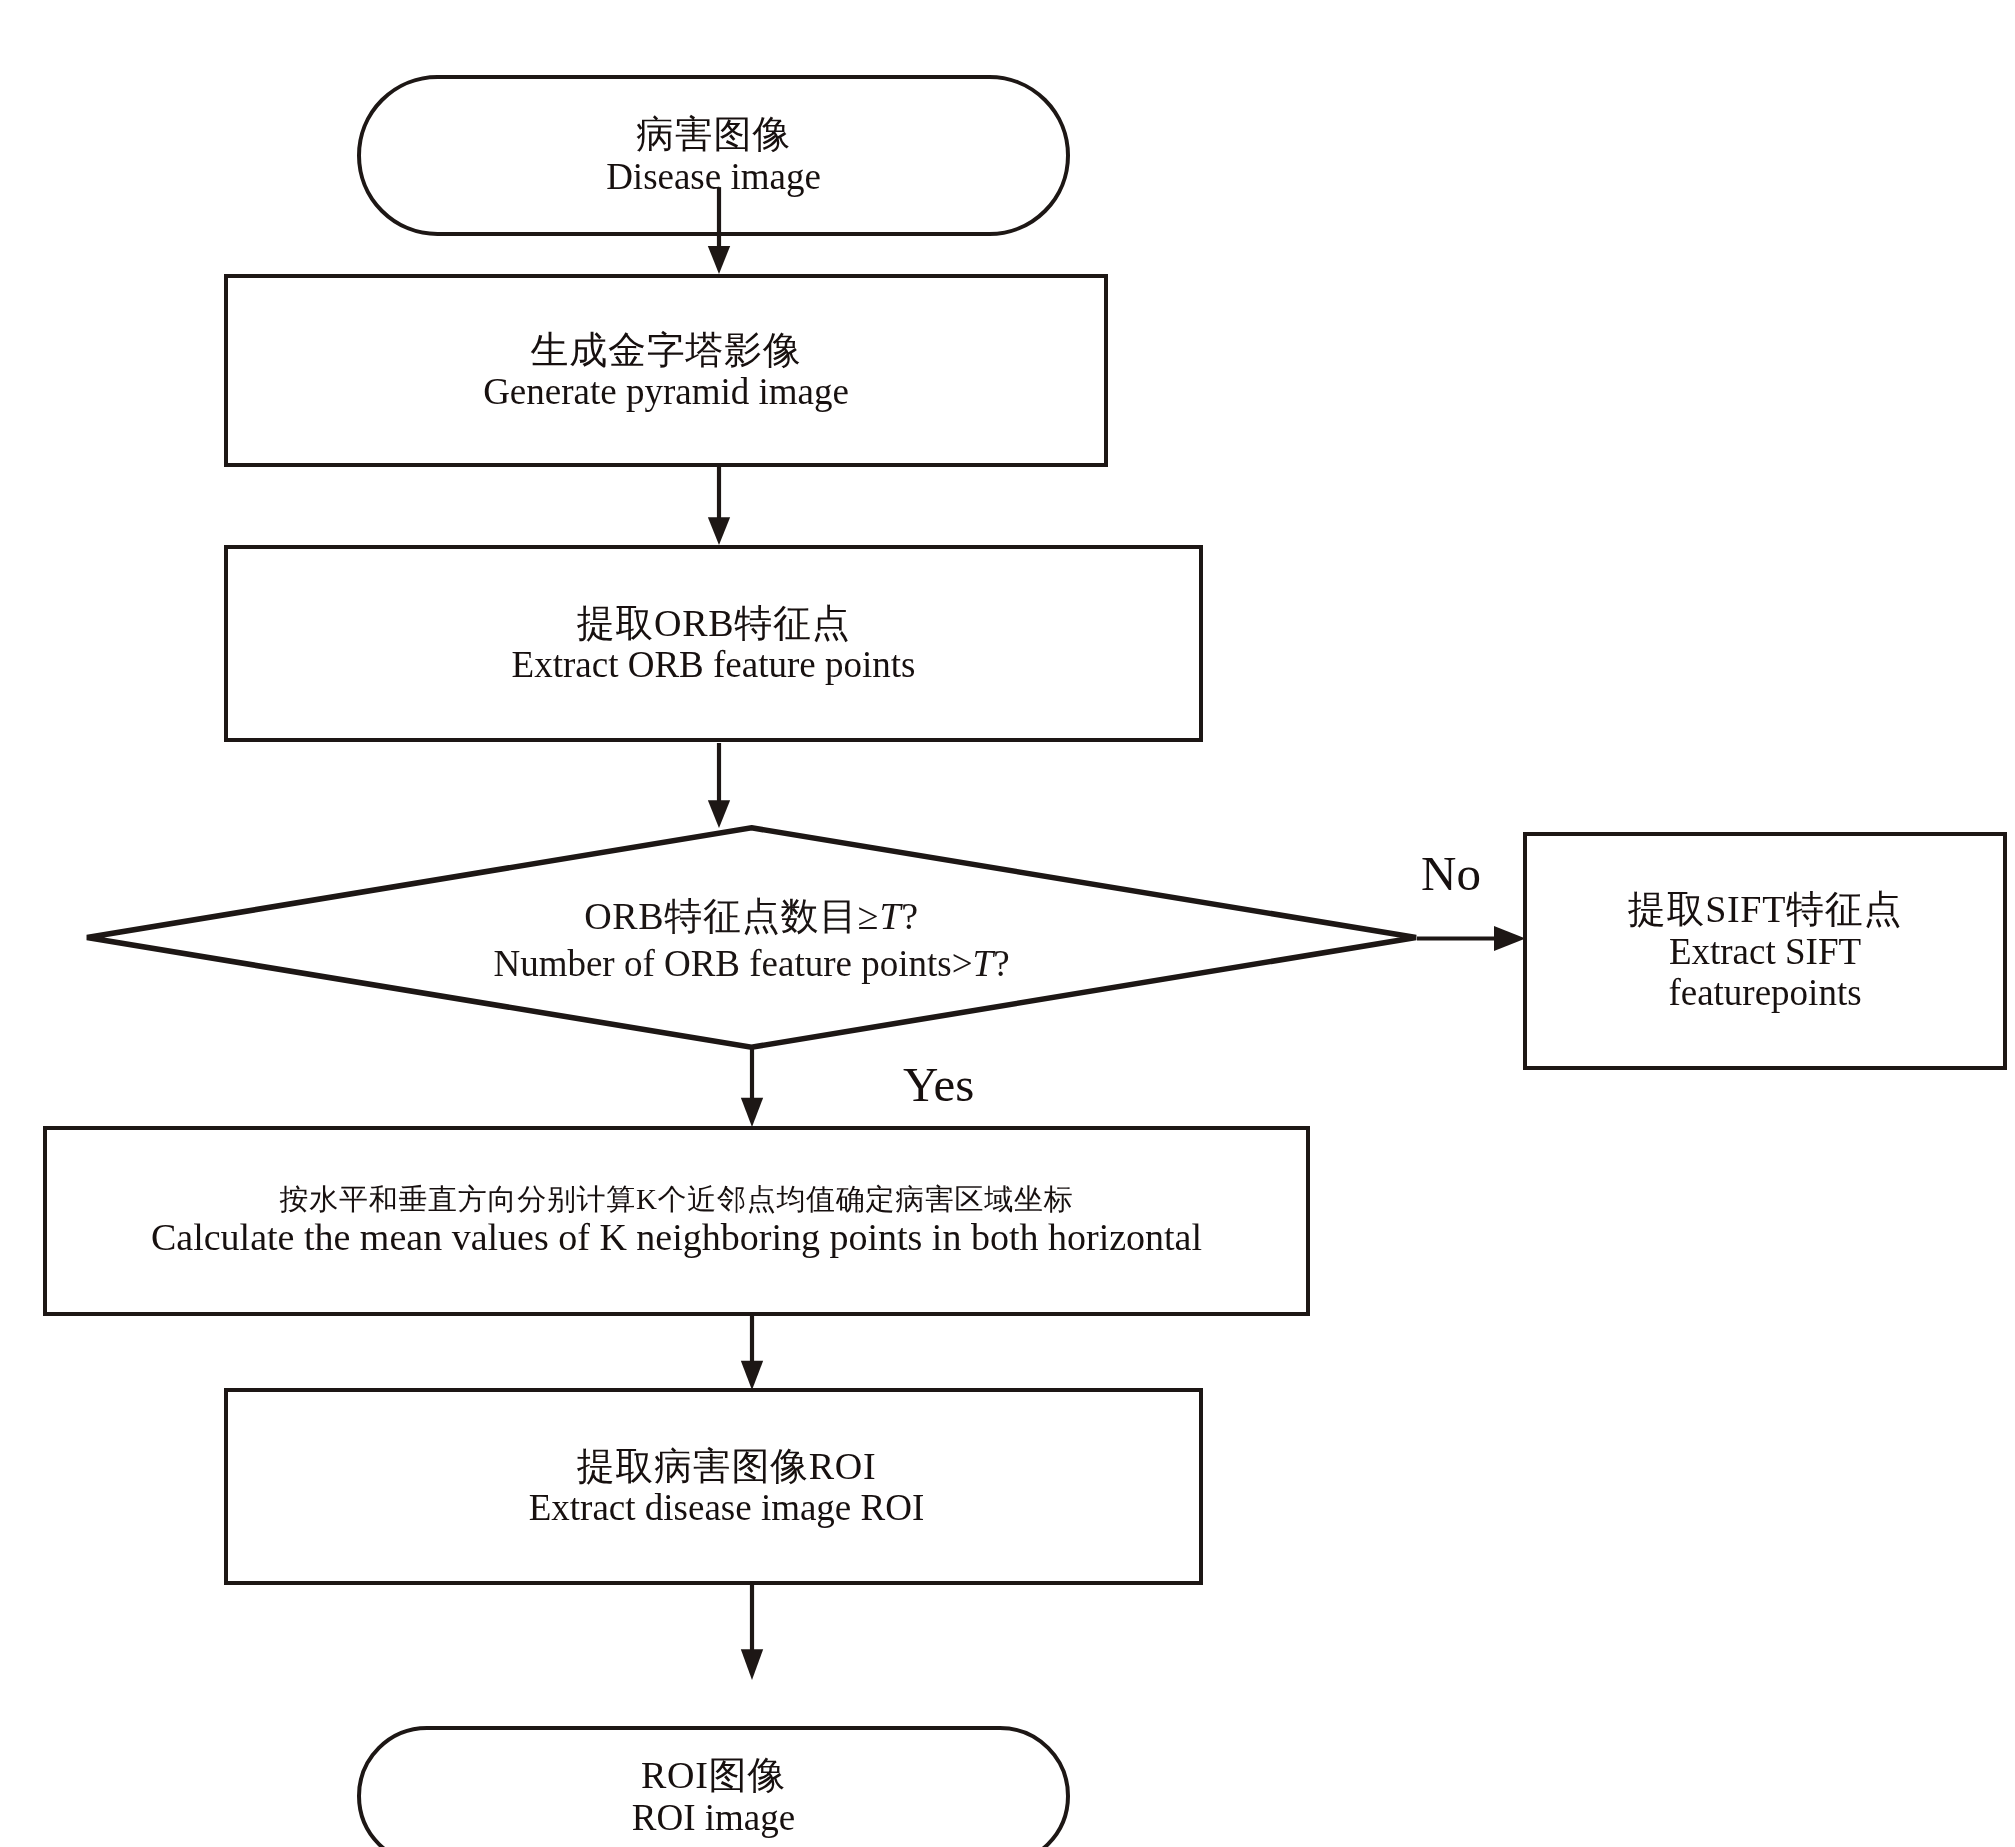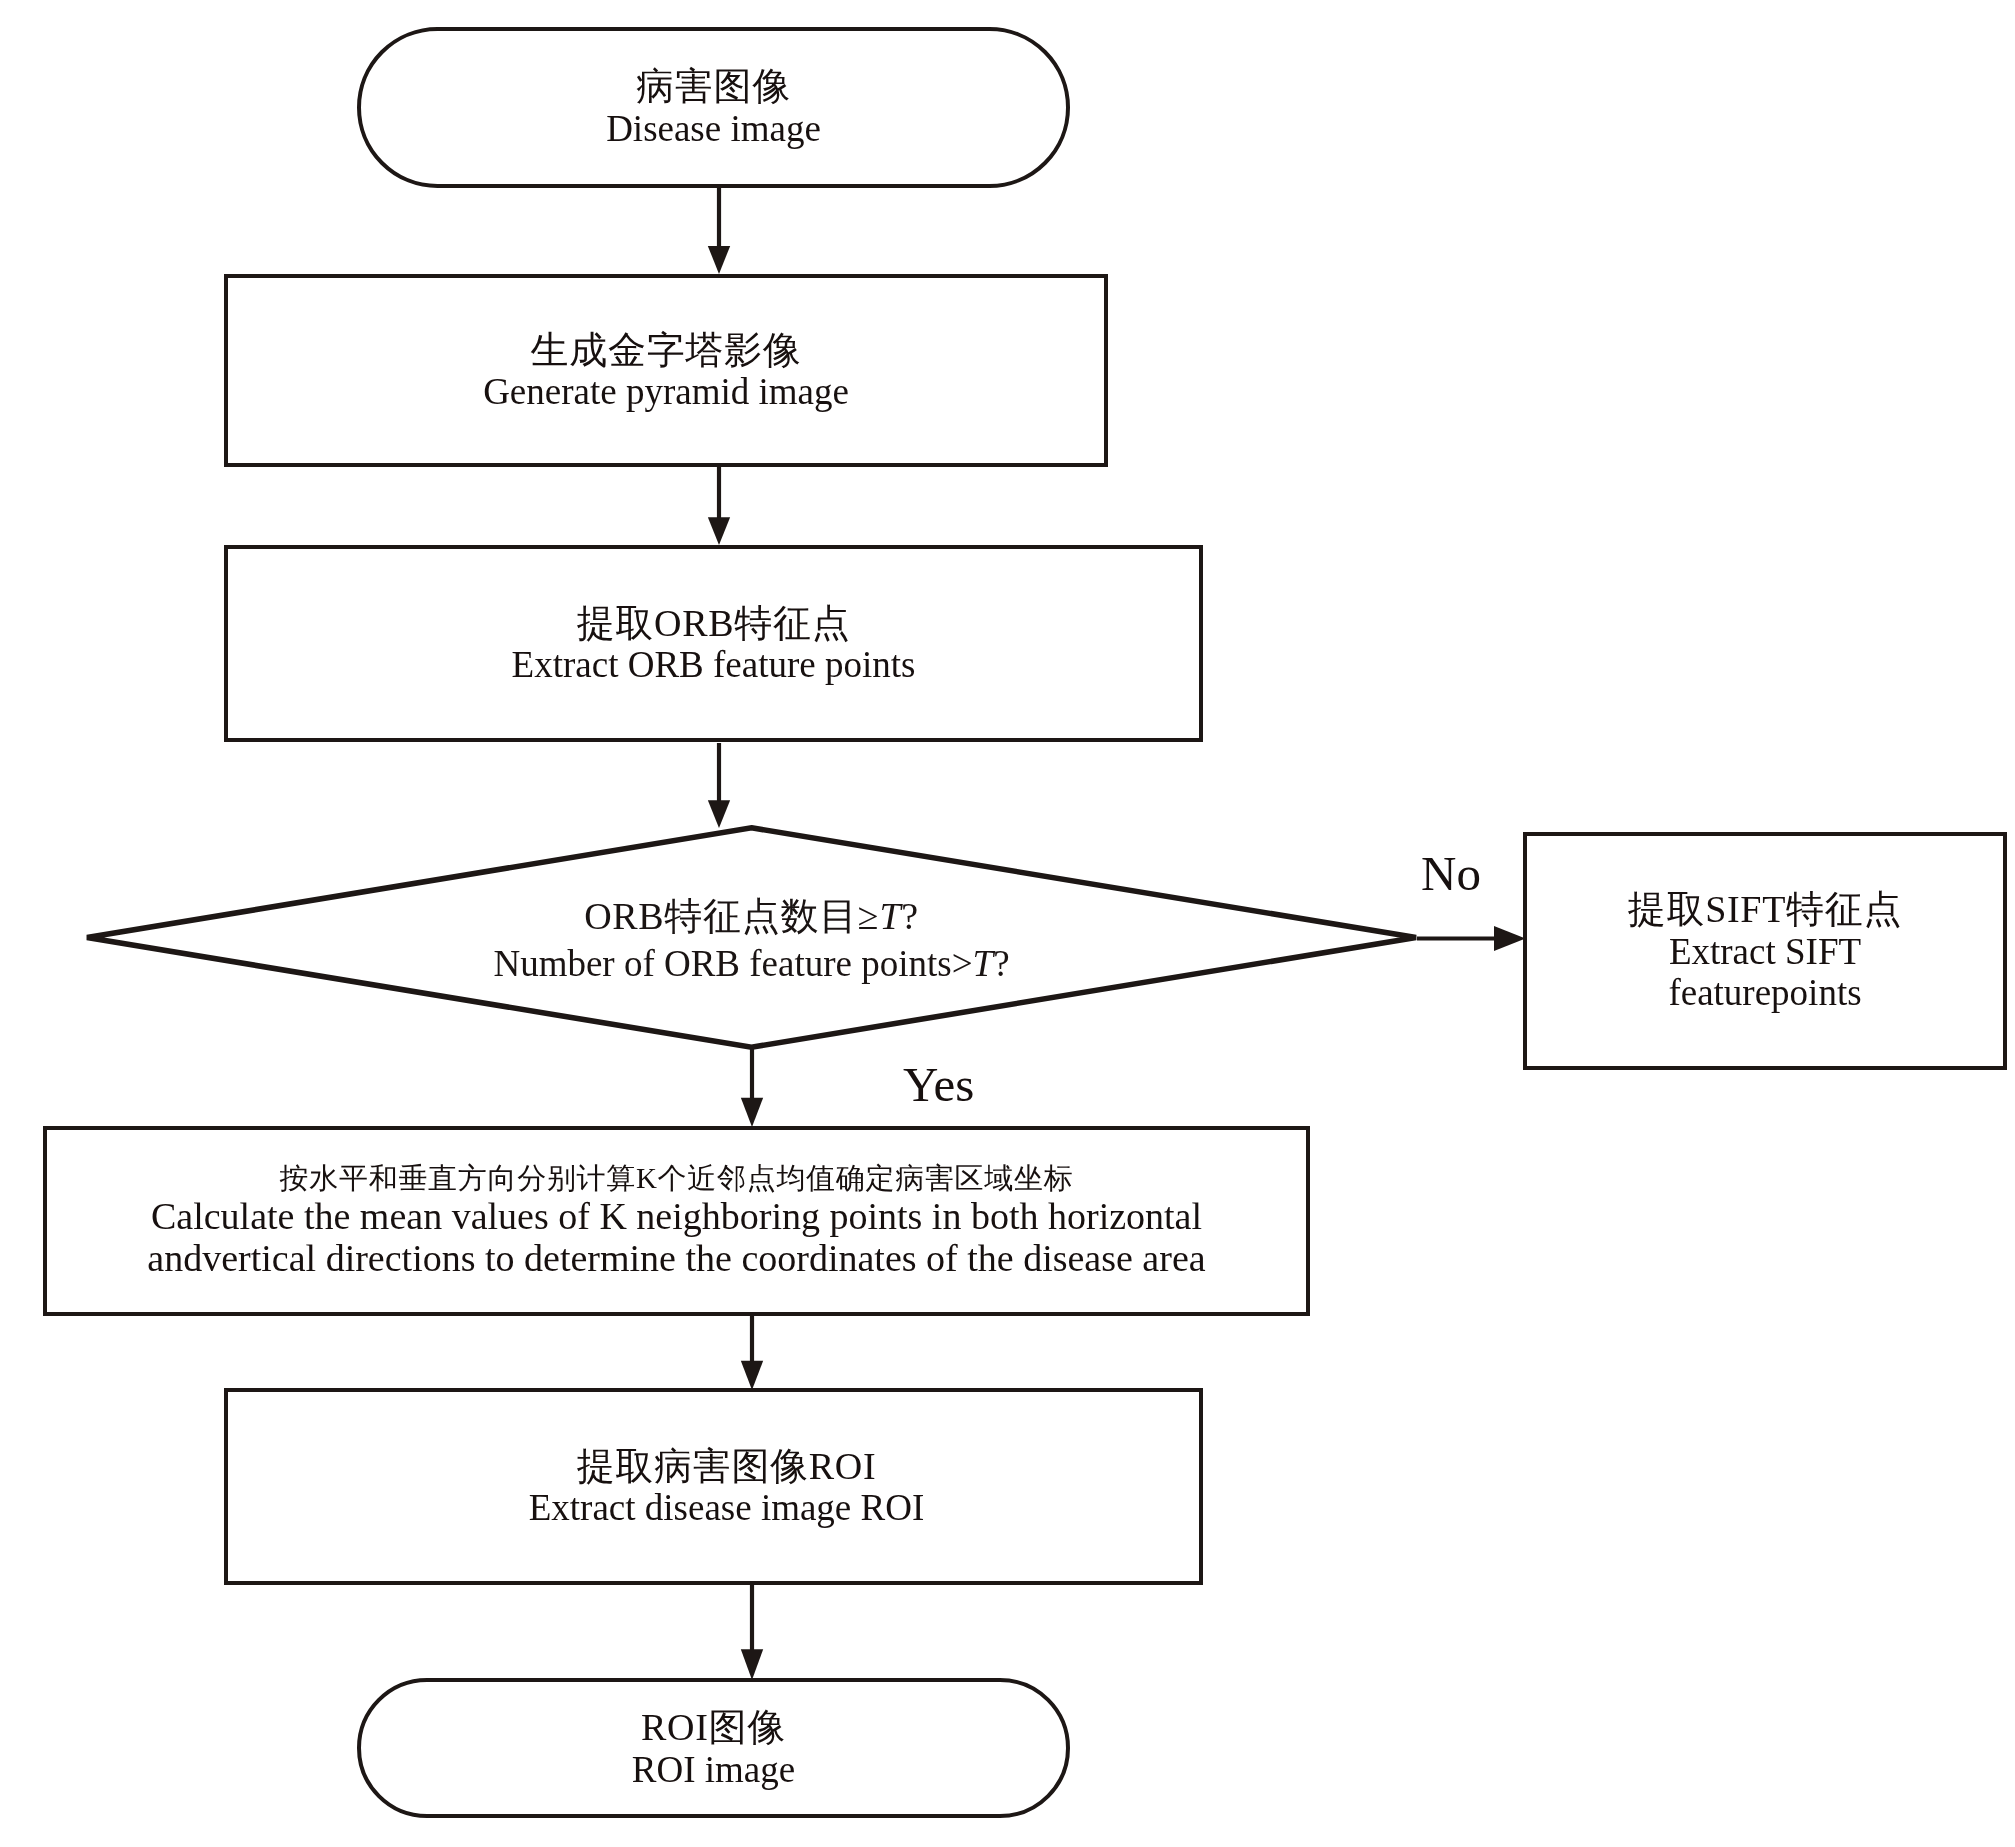--- a/index.html
+++ b/index.html
@@ -30,20 +30,21 @@
     background: #ffffff;
     color: #17100f;
     line-height: 1.12;
   }
   .rect {
     border: 4.9px solid #1d1715;
   }
   .terminal {
     border: 4.9px solid #1d1715;
     border-radius: 83px;
+    margin-top: 48px;
   }
   .line-cn {
     font-size: 38px;
     letter-spacing: 0.7px;
     white-space: nowrap;
   }
   .line-en {
     font-size: 37px;
     white-space: nowrap;
   }
@@ -159,21 +160,20 @@
     <svg width="28" height="78" viewBox="0 0 40 112">
       <line x1="20" y1="0" x2="20" y2="78" stroke="#1d1715" stroke-width="6"></line>
       <polygon points="4,70 36,70 20,112" fill="#1d1715"></polygon>
     </svg>
   </div>
   <div class="edge-label" style="left:903px; top:1056px;">Yes</div>
 
   <div class="node rect big-box" style="left:43px; top:1126px; width:1267px; height:190px;">
     <div class="line-cn">按水平和垂直方向分别计算K个近邻点均值确定病害区域坐标</div>
     <div class="line-en">Calculate the mean values of K neighboring points in both horizontal</div>
-    <div class="line-en">andvertical directions to determine the coordinates of the disease area</div>
   </div>
 
   <div class="conn" style="left:738px; top:1316px; width:28px; height:74px;">
     <svg width="28" height="74" viewBox="0 0 40 106">
       <line x1="20" y1="0" x2="20" y2="72" stroke="#1d1715" stroke-width="6"></line>
       <polygon points="4,64 36,64 20,106" fill="#1d1715"></polygon>
     </svg>
   </div>
 
   <div class="node rect" style="left:224px; top:1388px; width:979px; height:197px;padding-left:26px;">

